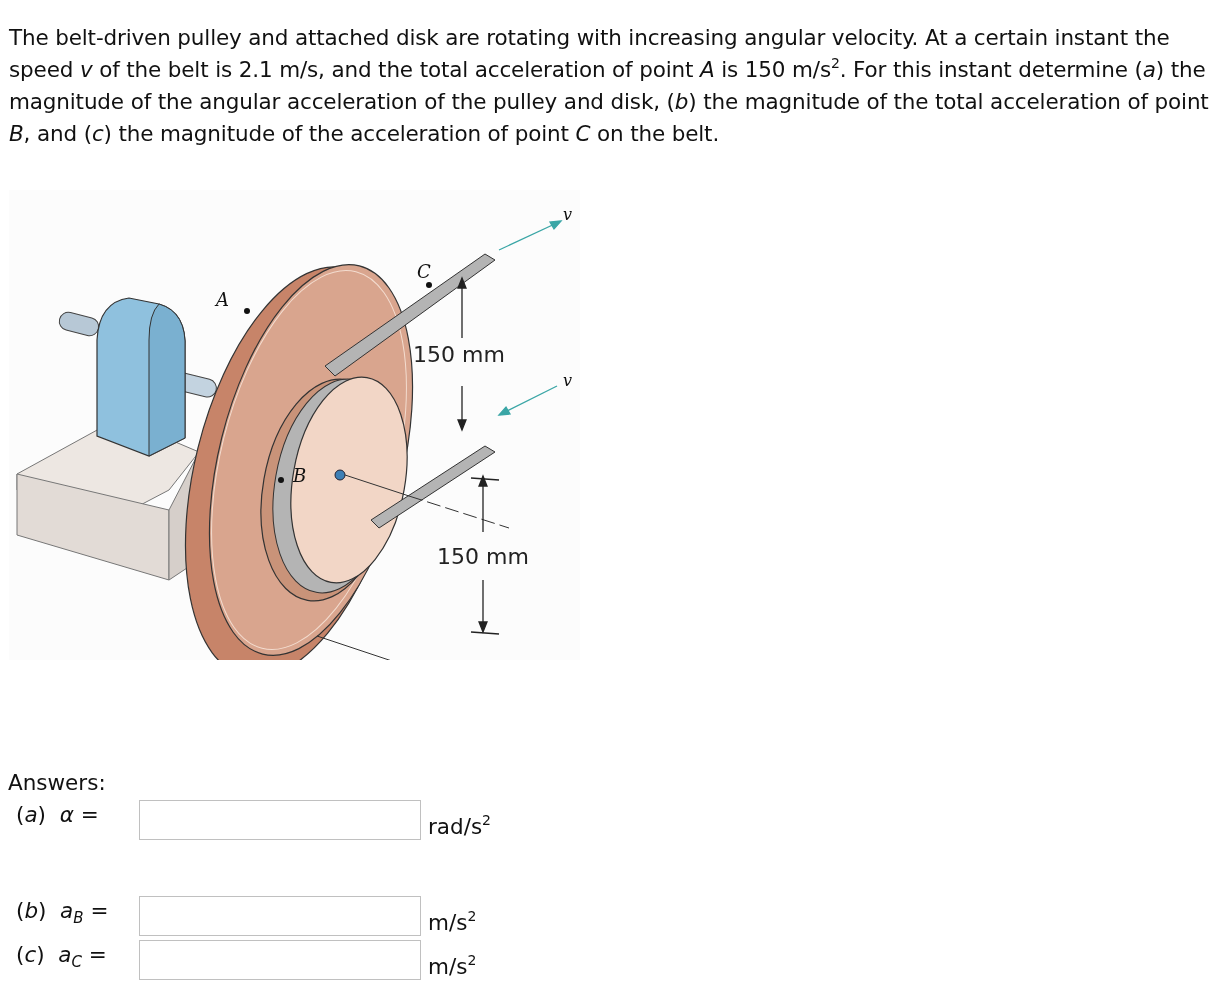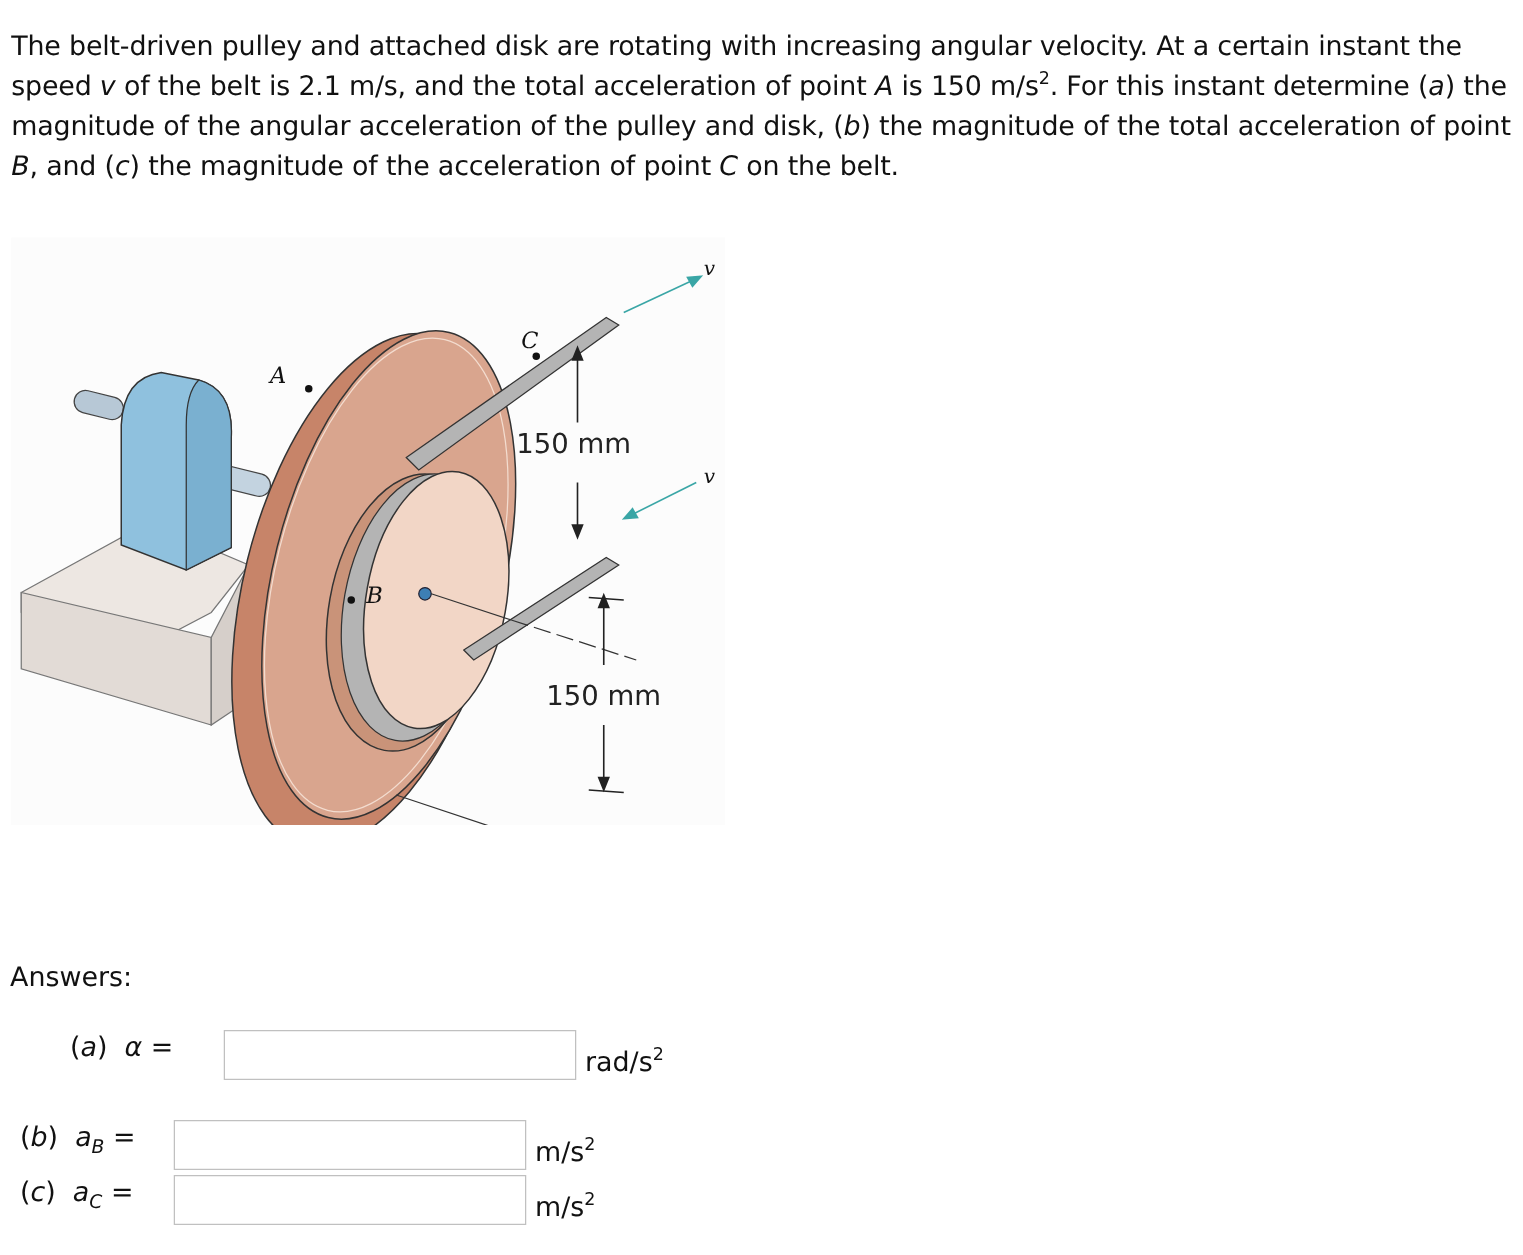--- a/index.html
+++ b/index.html
@@ -122,21 +122,21 @@
     <text x="284" y="292" font-size="18" class="svgtext-serif" fill="#111">B</text>
     <text x="554" y="30" font-size="16" class="svgtext-serif" fill="#111">v</text>
     <text x="554" y="196" font-size="16" class="svgtext-serif" fill="#111">v</text>
     <text x="404" y="172" font-size="22" class="svgtext-sans" fill="#222">150 mm</text>
     <text x="428" y="374" font-size="22" class="svgtext-sans" fill="#222">150 mm</text>
   </svg>
 </div>
 
 <div class="answers-heading">Answers:</div>
 
-<div class="answer-row" style="top:824px;margin-left:40px;">
+<div class="answer-row" style="top:800px;">
   <span class="answer-label"><span>(</span><i>a</i><span>)</span>&nbsp; <i>α</i> <span>=</span></span>
   <input class="answer-input" type="text" value="" style="">
   <span class="answer-unit"><span>rad/s</span><sup>2</sup></span>
 </div>
 
 <div class="answer-row" style="top:896px;">
   <span class="answer-label"><span>(</span><i>b</i><span>)</span>&nbsp; <i>a</i><sub>B</sub> <span>=</span></span>
   <input class="answer-input" type="text" value="" style="">
   <span class="answer-unit"><span>m/s</span><sup>2</sup></span>
 </div>

